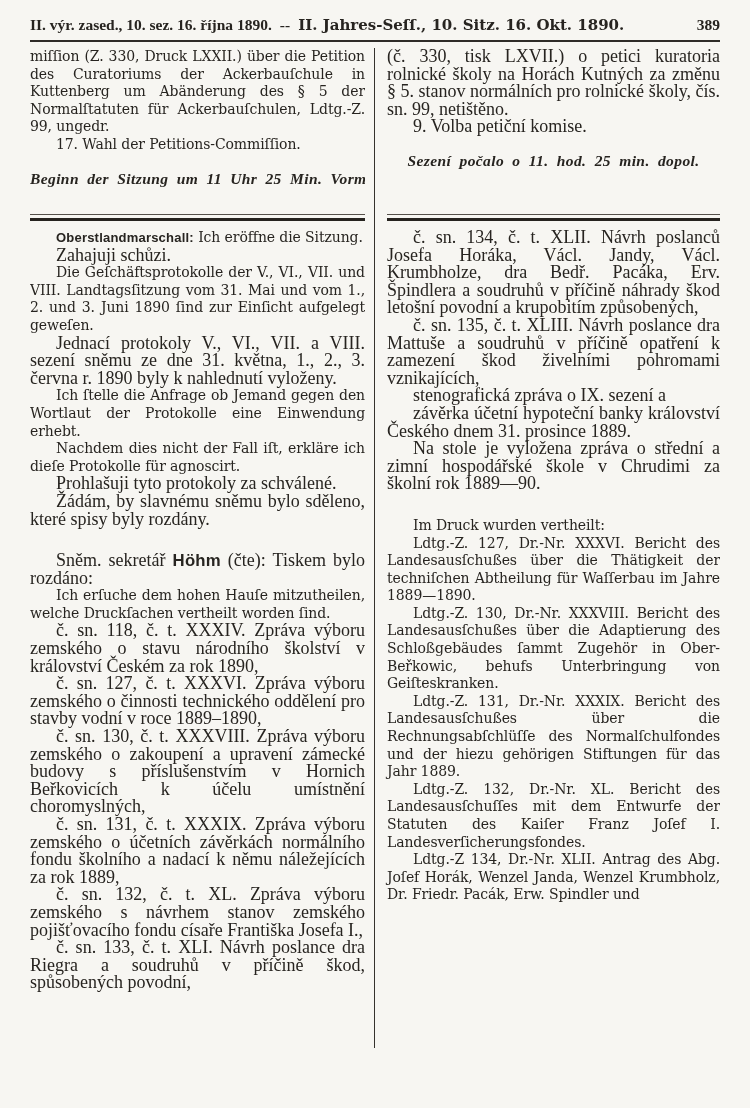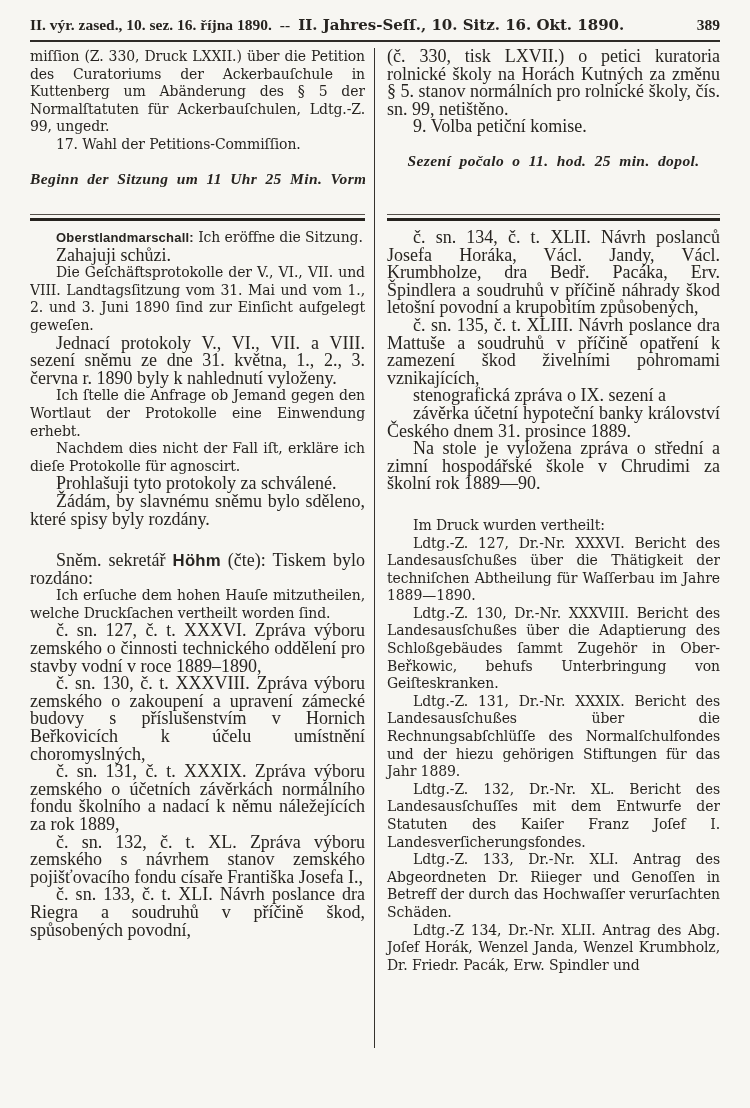--- a/index.html
+++ b/index.html
@@ -110,20 +110,21 @@
           <p class="para fraktur"><b>Oberstlandmarschall:</b> Ich eröffne die Sitzung.</p>
           <p class="para antiqua">Zahajuji schůzi.</p>
           <p class="para fraktur">Die Geſchäftsprotokolle der V., VI., VII. und VIII. Landtagsſitzung vom 31. Mai und vom 1., 2. und 3. Juni 1890 ſind zur Einſicht aufgelegt geweſen.</p>
           <p class="para antiqua">Jednací protokoly V., VI., VII. a VIII. sezení sněmu ze dne 31. května, 1., 2., 3. června r. 1890 byly k nahlednutí vyloženy.</p>
           <p class="para fraktur">Ich ſtelle die Anfrage ob Jemand gegen den Wortlaut der Protokolle eine Einwendung erhebt.</p>
           <p class="para fraktur">Nachdem dies nicht der Fall iſt, erkläre ich dieſe Protokolle für agnoscirt.</p>
           <p class="para antiqua">Prohlašuji tyto protokoly za schválené.</p>
           <p class="para antiqua">Žádám, by slavnému sněmu bylo sděleno, které spisy byly rozdány.</p>
           <p class="para antiqua gap">Sněm. sekretář <b>Höhm</b> (čte): Tiskem bylo rozdáno:</p>
           <p class="para fraktur">Ich erſuche dem hohen Hauſe mitzutheilen, welche Druckſachen vertheilt worden ſind.</p>
+          <p class="para antiqua">č. sn. 118, č. t. XXXIV. Zpráva výboru zemského o stavu národního školství v království Českém za rok 1890,</p>
           <p class="para antiqua">č. sn. 127, č. t. XXXVI. Zpráva výboru zemského o činnosti technického oddělení pro stavby vodní v roce 1889–1890,</p>
           <p class="para antiqua">č. sn. 130, č. t. XXXVIII. Zpráva výboru zemského o zakoupení a upravení zámecké budovy s příslušenstvím v Hornich Beřkovicích k účelu umístnění choromyslných,</p>
           <p class="para antiqua">č. sn. 131, č. t. XXXIX. Zpráva výboru zemského o účetních závěrkách normálního fondu školního a nadací k němu náležejících za rok 1889,</p>
           <p class="para antiqua">č. sn. 132, č. t. XL. Zpráva výboru zemského s návrhem stanov zemského pojišťovacího fondu císaře Františka Josefa I.,</p>
           <p class="para antiqua">č. sn. 133, č. t. XLI. Návrh poslance dra Riegra a soudruhů v příčině škod, spůsobených povodní,</p>
         </div>
     </div>
 
     <div class="col col-right">
       <div class="intro">
@@ -138,19 +139,18 @@
           <p class="para antiqua">č. sn. 134, č. t. XLII. Návrh poslanců Josefa Horáka, Václ. Jandy, Václ. Krumbholze, dra Bedř. Pacáka, Erv. Špindlera a soudruhů v příčině náhrady škod letošní povodní a krupobitím způsobených,</p>
           <p class="para antiqua">č. sn. 135, č. t. XLIII. Návrh poslance dra Mattuše a soudruhů v příčině opatření k zamezení škod živelními pohromami vznikajících,</p>
           <p class="para antiqua">stenografická zpráva o IX. sezení a</p>
           <p class="para antiqua">závěrka účetní hypoteční banky království Českého dnem 31. prosince 1889.</p>
           <p class="para antiqua">Na stole je vyložena zpráva o střední a zimní hospodářské škole v Chrudimi za školní rok 1889—90.</p>
           <p class="para fraktur gap">Im Druck wurden vertheilt:</p>
           <p class="para fraktur">Ldtg.-Z. 127, Dr.-Nr. XXXVI. Bericht des Landesausſchußes über die Thätigkeit der techniſchen Abtheilung für Waſſerbau im Jahre 1889—1890.</p>
           <p class="para fraktur">Ldtg.-Z. 130, Dr.-Nr. XXXVIII. Bericht des Landesausſchußes über die Adaptierung des Schloßgebäudes ſammt Zugehör in Ober-Beřkowic, behufs Unterbringung von Geiſteskranken.</p>
           <p class="para fraktur">Ldtg.-Z. 131, Dr.-Nr. XXXIX. Bericht des Landesausſchußes über die Rechnungsabſchlüſſe des Normalſchulfondes und der hiezu gehörigen Stiftungen für das Jahr 1889.</p>
           <p class="para fraktur">Ldtg.-Z. 132, Dr.-Nr. XL. Bericht des Landesausſchuſſes mit dem Entwurfe der Statuten des Kaiſer Franz Joſef I. Landesverſicherungsfondes.</p>
-          <p class="para fraktur">Ldtg.-Z. 133, Dr.-Nr. XLI. Antrag des Abgeordneten Dr. Riieger und Genoſſen in Betreff der durch das Hochwaſſer verurſachten Schäden.</p>
           <p class="para fraktur">Ldtg.-Z 134, Dr.-Nr. XLII. Antrag des Abg. Joſef Horák, Wenzel Janda, Wenzel Krumbholz, Dr. Friedr. Pacák, Erw. Spindler und</p>
         </div>
     </div>
 
   </div>
 </div>
 
 </body></html>

